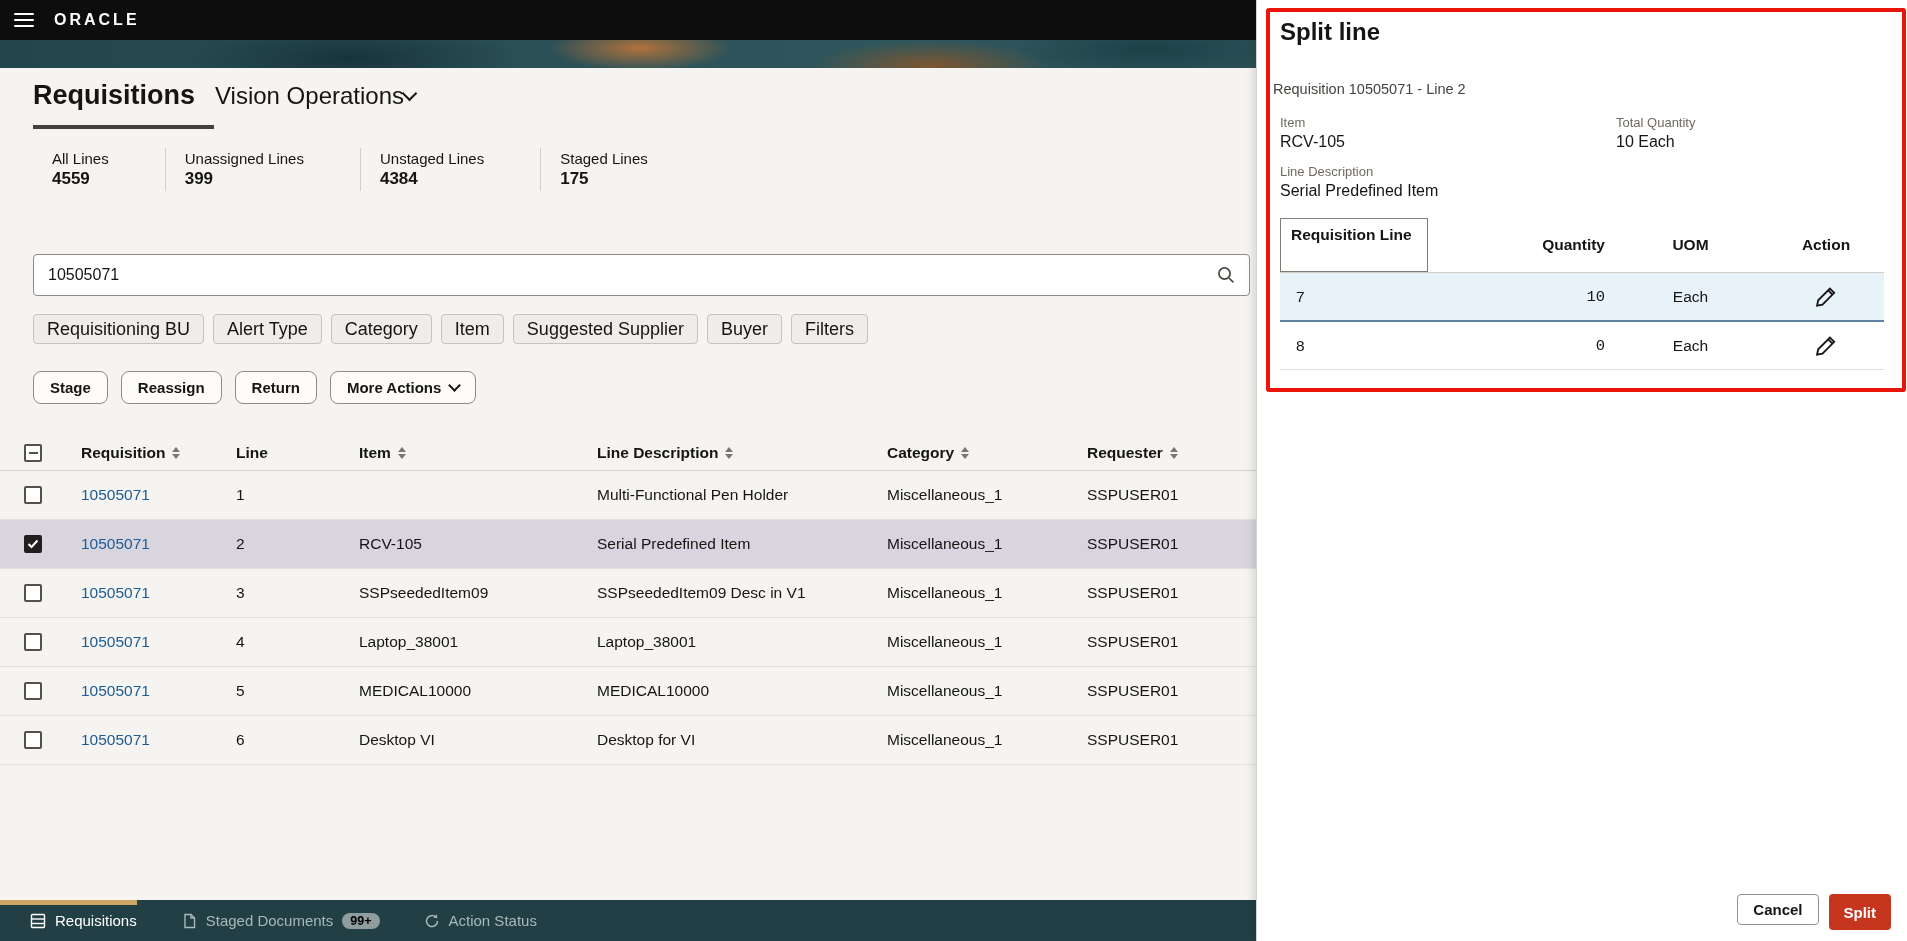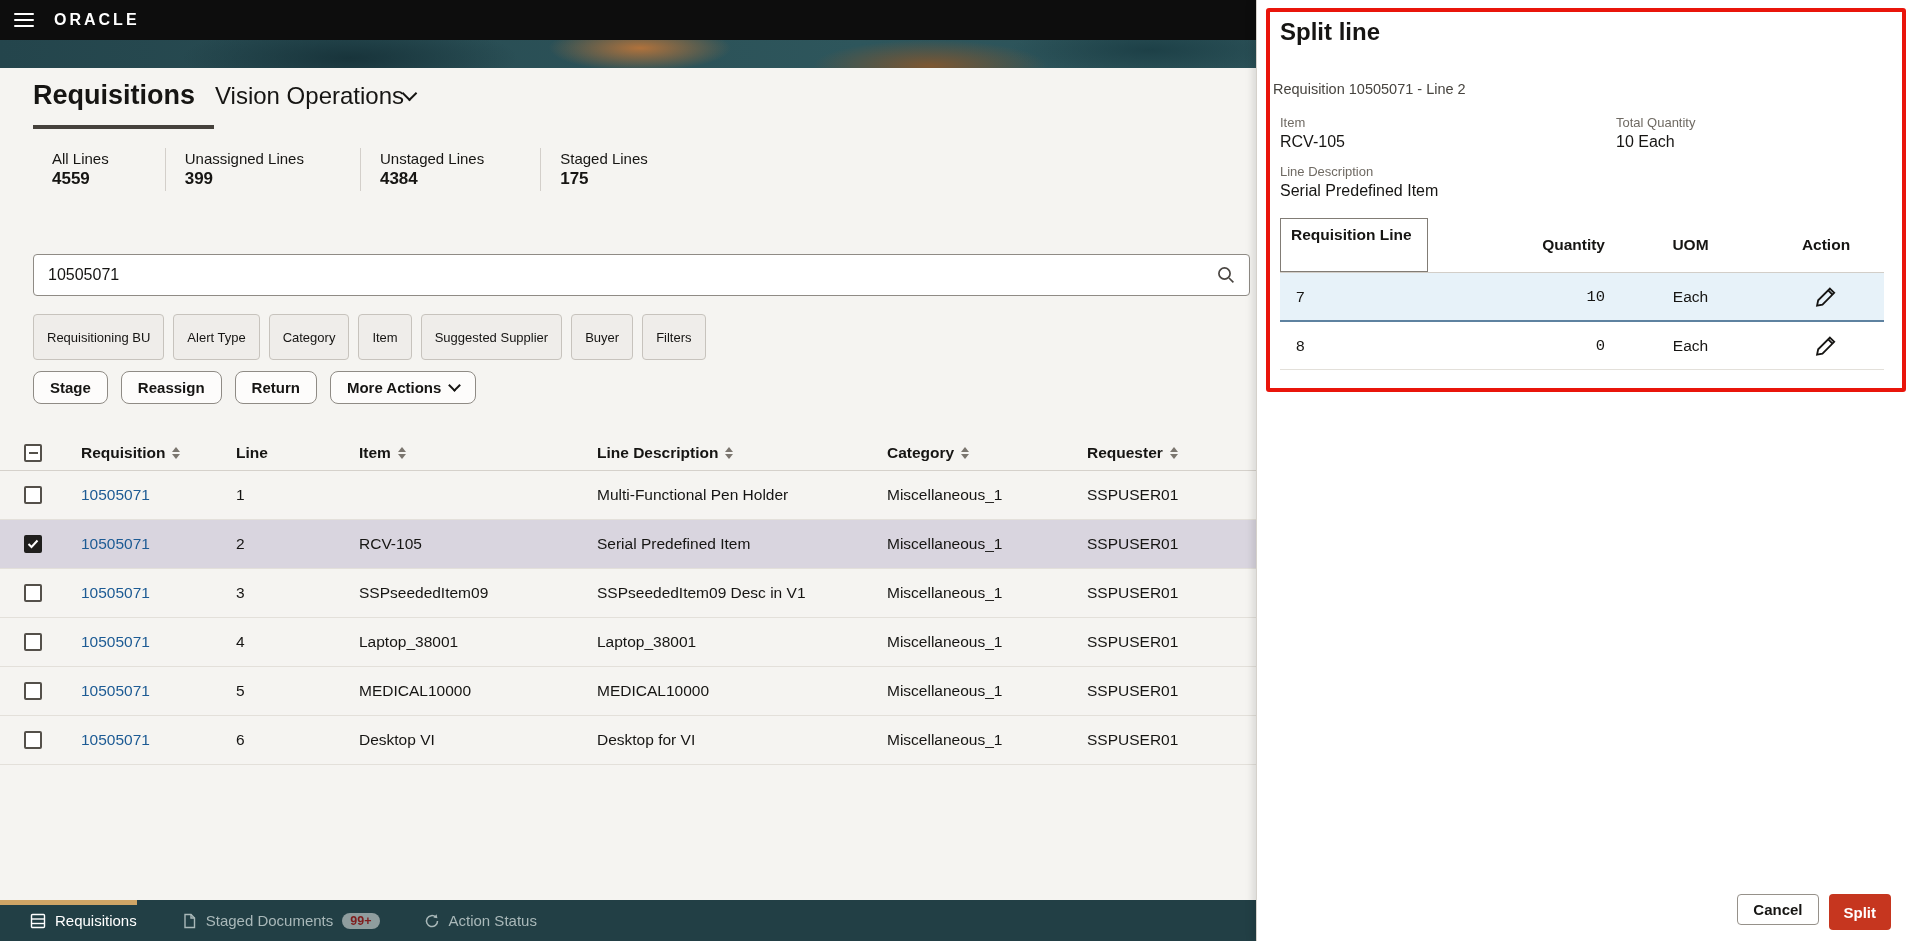--- a/index.html
+++ b/index.html
@@ -39,22 +39,22 @@
   .il-label{font-size:15px;color:#161513;}
   .il-count{font-size:17px;font-weight:700;margin-top:2px;}
 
   .searchbar{position:absolute;top:186px;left:33px;width:1217px;height:42px;background:#fff;
              border:1px solid #8f8b85;border-radius:4px;display:flex;align-items:center;box-sizing:border-box;}
   .searchbar input{flex:1;border:none;outline:none;background:transparent;font-size:16px;
                    color:#161513;padding:0 14px;font-family:inherit;}
   .search-ic{width:20px;height:20px;margin-right:13px;flex:none;cursor:pointer;}
 
   .chips{position:absolute;top:246px;left:33px;display:flex;gap:9px;}
-  .chip{height:28px;display:flex;align-items:center;padding:8px 13px;border-radius:4px;
-        background:#efedea;border:1px solid #c7c3bd;font-size:13px;color:#161513;cursor:pointer;white-space:nowrap;}
+  .chip{height:28px;display:flex;align-items:center;padding:0 13px;border-radius:4px;
+        background:#efedea;border:1px solid #c7c3bd;font-size:18px;color:#161513;cursor:pointer;white-space:nowrap;}
 
   .toolbar{position:absolute;top:303px;left:33px;display:flex;gap:13px;}
   .btn{height:33px;display:flex;align-items:center;gap:9px;padding:0 16px;border-radius:8px;
        background:#fdfcfb;border:1px solid #8f8b85;font-size:15px;font-weight:700;color:#161513;
        font-family:inherit;cursor:pointer;}
   .chev-sm{width:7px;height:7px;border-right:2px solid #161513;border-bottom:2px solid #161513;
            transform:rotate(45deg);margin-top:-4px;}
 
   
   .grid-table{position:absolute;top:367px;left:0;width:1256px;}
@@ -75,21 +75,21 @@
   .cb.checked{background:#201f1d;border-color:#201f1d;}
   .cb .dash{width:9px;height:2px;background:#54504a;display:block;}
 
   
   .dock{position:absolute;left:0;right:0;bottom:0;height:41px;background:#223f45;z-index:2;
         display:flex;align-items:center;padding-left:30px;gap:44px;}
   .dock-indicator{position:absolute;top:0;left:0;width:137px;height:5px;background:#cfa566;}
   .dock-item{display:flex;align-items:center;gap:9px;font-size:15px;color:#a9b8b9;cursor:pointer;}
   .dock-item.active{color:#fff;}
   .dock-item svg{flex:none;}
-  .badge{background:#8f9d9e;color:#7f1d1d;border-radius:9px;padding:1px 8px;font-size:12.5px;font-weight:700;}
+  .badge{background:#8f9d9e;color:#000000;border-radius:9px;padding:1px 8px;font-size:12.5px;font-weight:700;}
 
   
   .panel{position:absolute;top:0;right:0;width:651px;height:941px;background:#fff;z-index:10;
          border-left:1px solid #d5d1cb;box-shadow:-3px 0 8px rgba(0,0,0,.12);box-sizing:border-box;}
   .panel h2{position:absolute;top:18px;left:23px;margin:0;font-size:24px;font-weight:700;color:#161513;}
   .panel-sub{position:absolute;top:53px;left:16px;font-size:14.5px;color:#47443f;margin-top:28px;}
   .fields{position:absolute;top:115px;left:23px;width:600px;display:grid;
           grid-template-columns:336px auto;row-gap:13px;}
   .flabel{font-size:13px;color:#6f6a63;margin-bottom:3px;}
   .fvalue{font-size:16px;color:#161513;}

